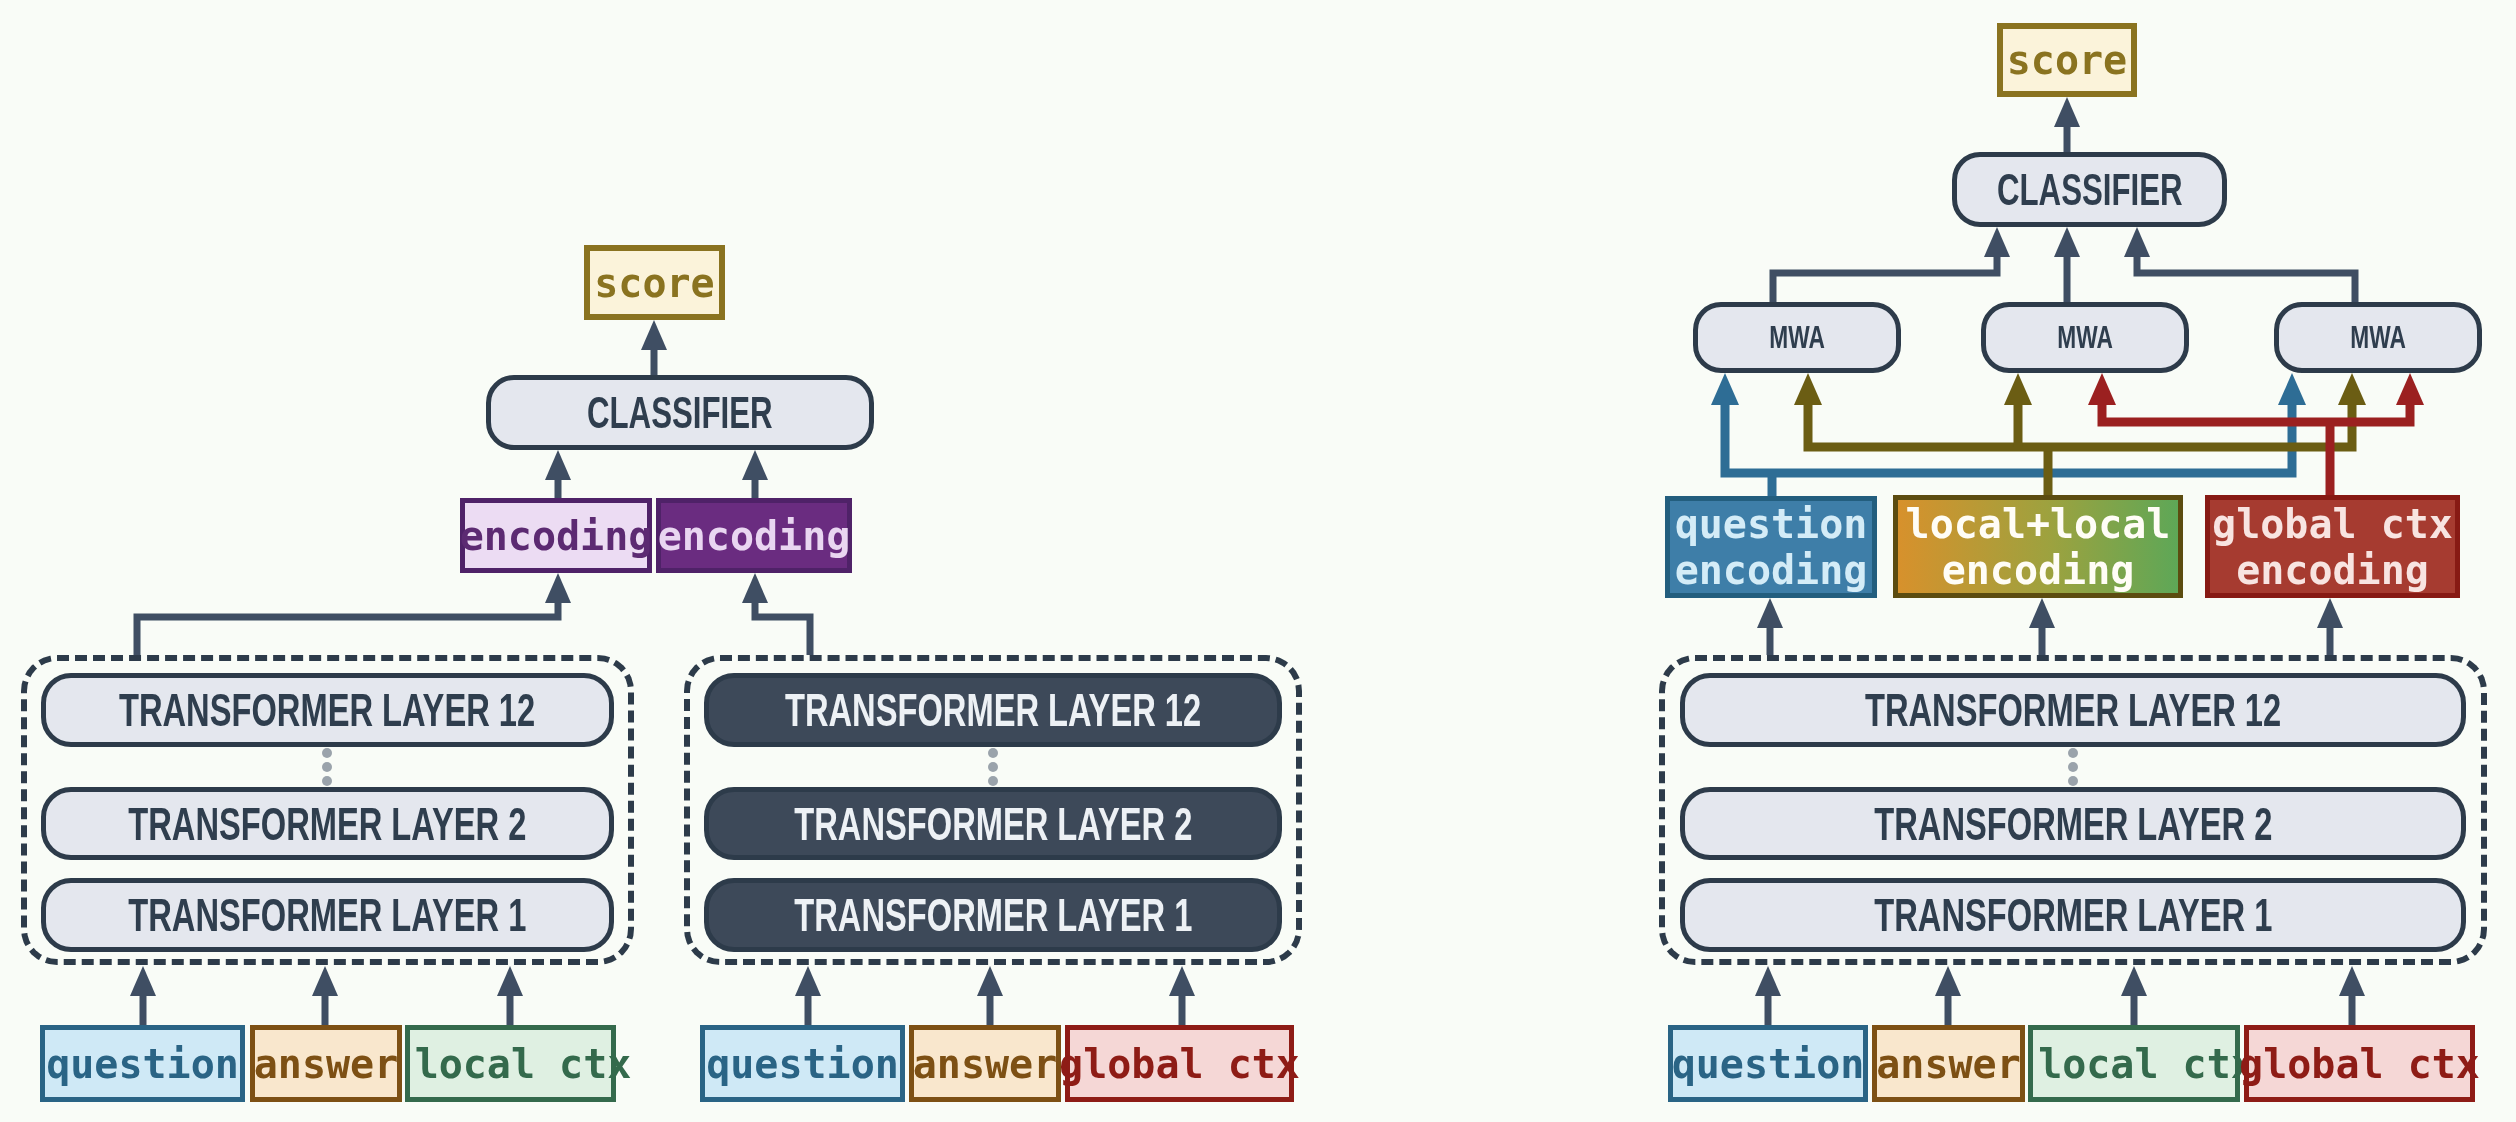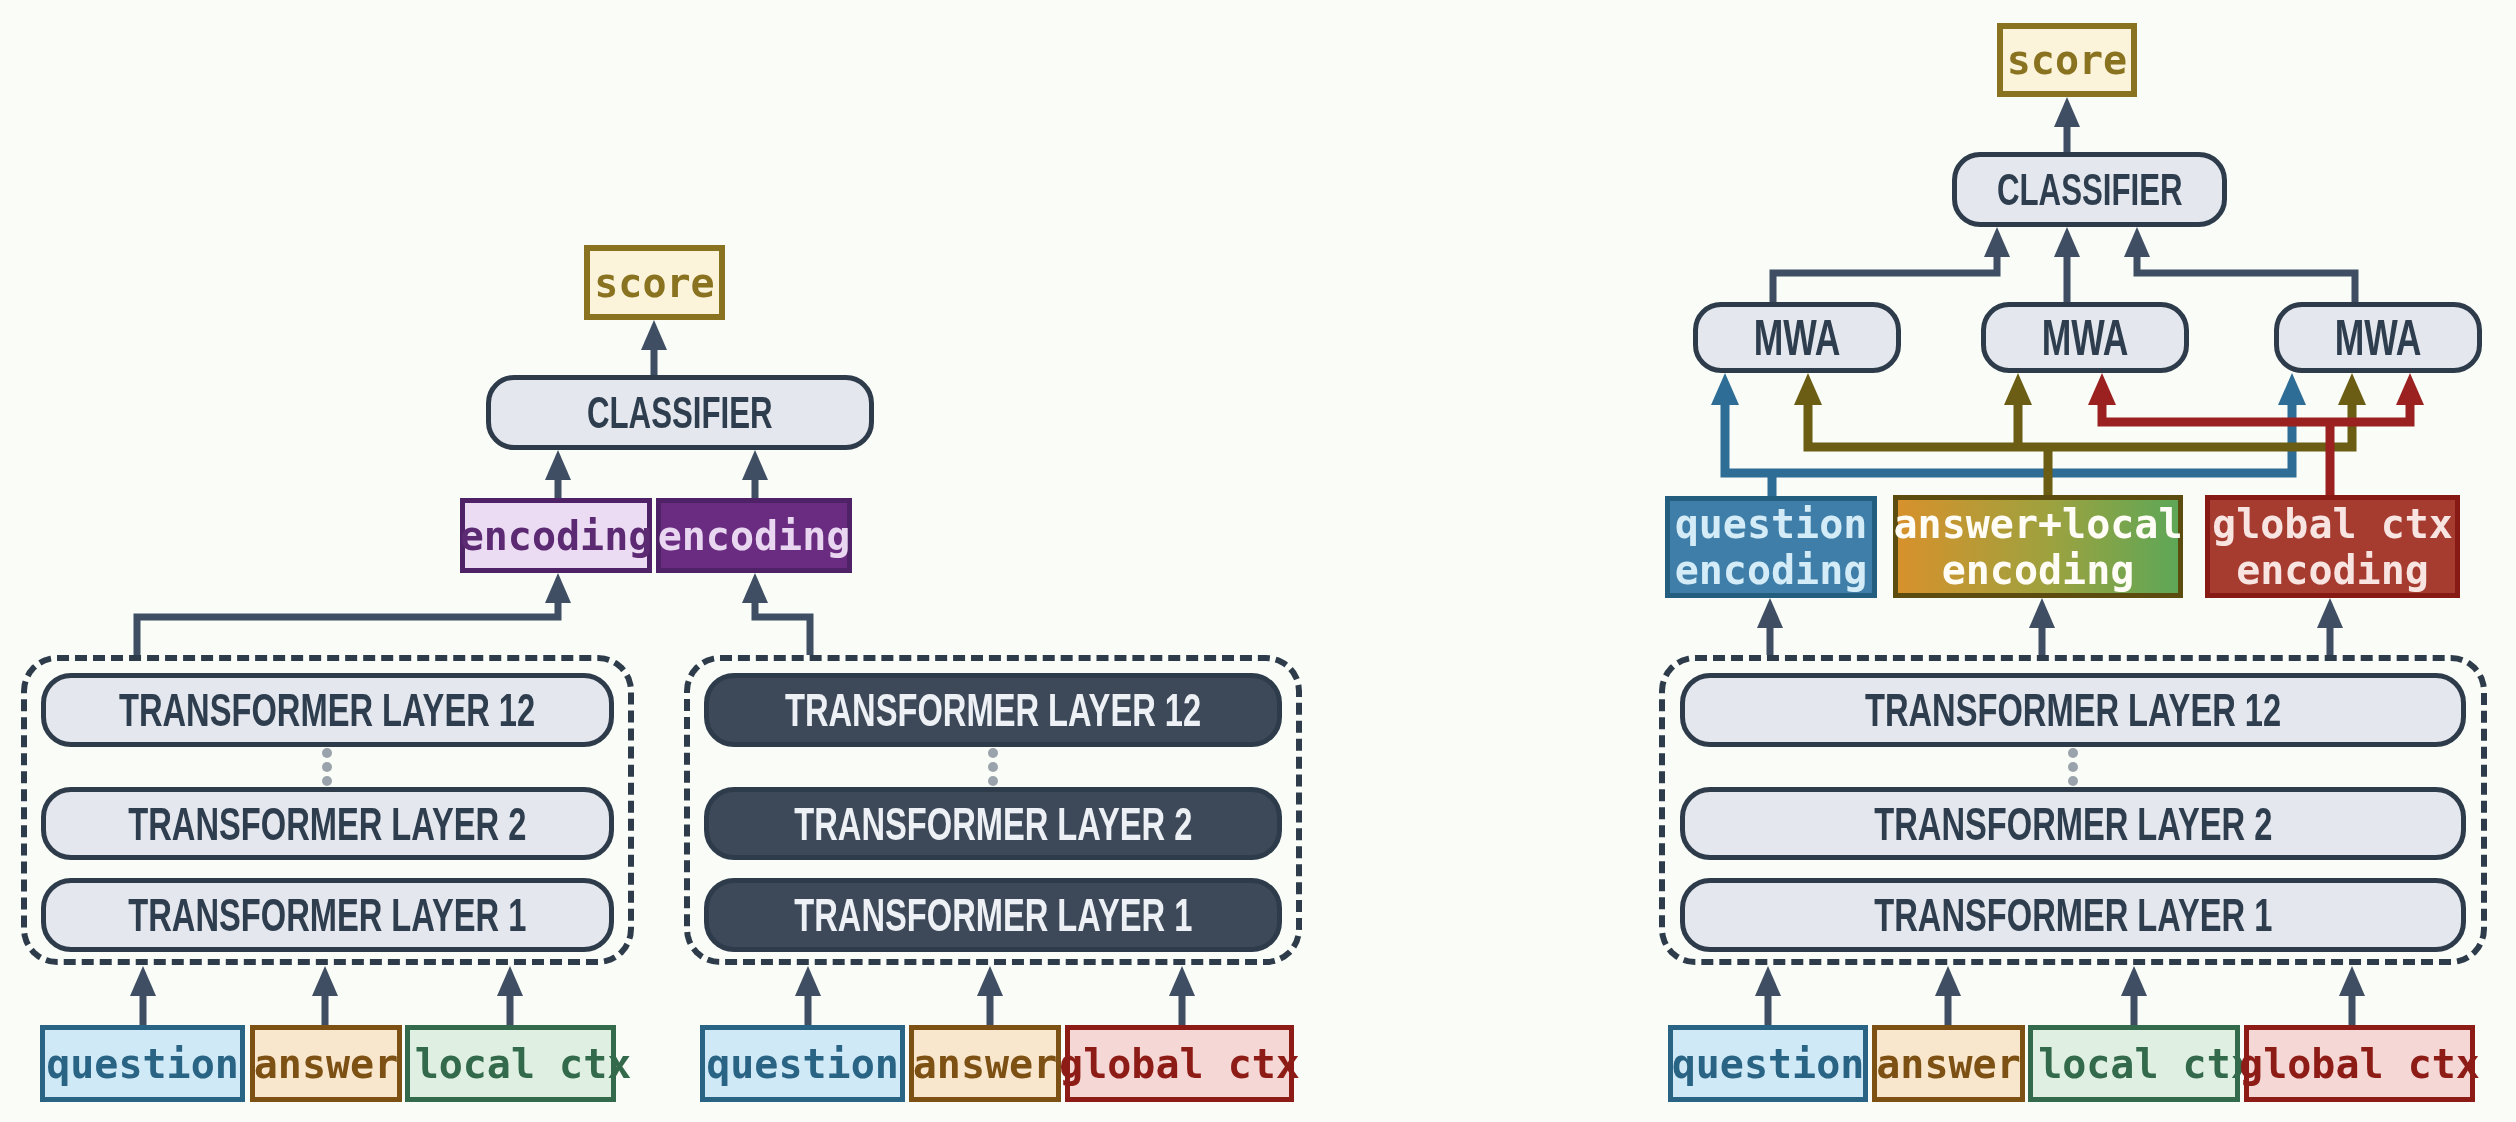--- a/index.html
+++ b/index.html
@@ -56,21 +56,21 @@
     color:#fffdf6;
   }
 
   
   .mono{font-family:"DejaVu Sans Mono",monospace;font-weight:bold;font-size:40px;white-space:nowrap;}
   .mono2{font-family:"DejaVu Sans Mono",monospace;font-weight:bold;font-size:40px;line-height:1.15;white-space:nowrap;}
   .cond{font-weight:bold;white-space:nowrap;}
   .cx{display:inline-block;transform:scaleX(0.71);transform-origin:center;}
   .f-layer{font-size:46px;}
   .f-clf{font-size:44px;}
-  .f-mwa{font-size:50px;}
+  .f-mwa{font-size:32px;}
 
   
   .w-slate{stroke:var(--arrow);stroke-width:7;fill:none;}
   .h-slate{fill:var(--arrow);stroke:none;}
   .w-blue{stroke:var(--blue_wire);stroke-width:9;fill:none;}
   .h-blue{fill:var(--blue_wire);stroke:none;}
   .w-olive{stroke:var(--olive_wire);stroke-width:9;fill:none;}
   .h-olive{fill:var(--olive_wire);stroke:none;}
   .w-red{stroke:var(--red_wire);stroke-width:9;fill:none;}
   .h-red{fill:var(--red_wire);stroke:none;}
@@ -218,21 +218,21 @@
     </div>
   <div class="abs node pill cond f-mwa" style="left:2250px;top:302px;width:208px;height:71px;">
     <span class="cx">MWA</span>
     </div>
 
   <div class="abs node rect c-blue-solid mono2" style="left:1665px;top:496px;width:212px;height:102px;flex-direction:column;">
     <span>question</span>
     <span>encoding</span>
   </div>
   <div class="abs node rect c-gradient mono2" style="left:1893px;top:495px;width:290px;height:103px;flex-direction:column;">
-    <span>answer+local</span>
+    <span>local+local</span>
     <span>encoding</span>
   </div>
   <div class="abs node rect c-red-solid mono2" style="left:2205px;top:495px;width:255px;height:103px;flex-direction:column;">
     <span>global ctx</span>
     <span>encoding</span>
   </div>
 
   <div class="abs stack" style="left:1659px;top:655px;width:828px;height:310px;">
     <div class="abs node layer cond f-layer" style="left:15px;top:12px;width:786px;height:74px;">
       <span class="cx">TRANSFORMER LAYER 12</span>

